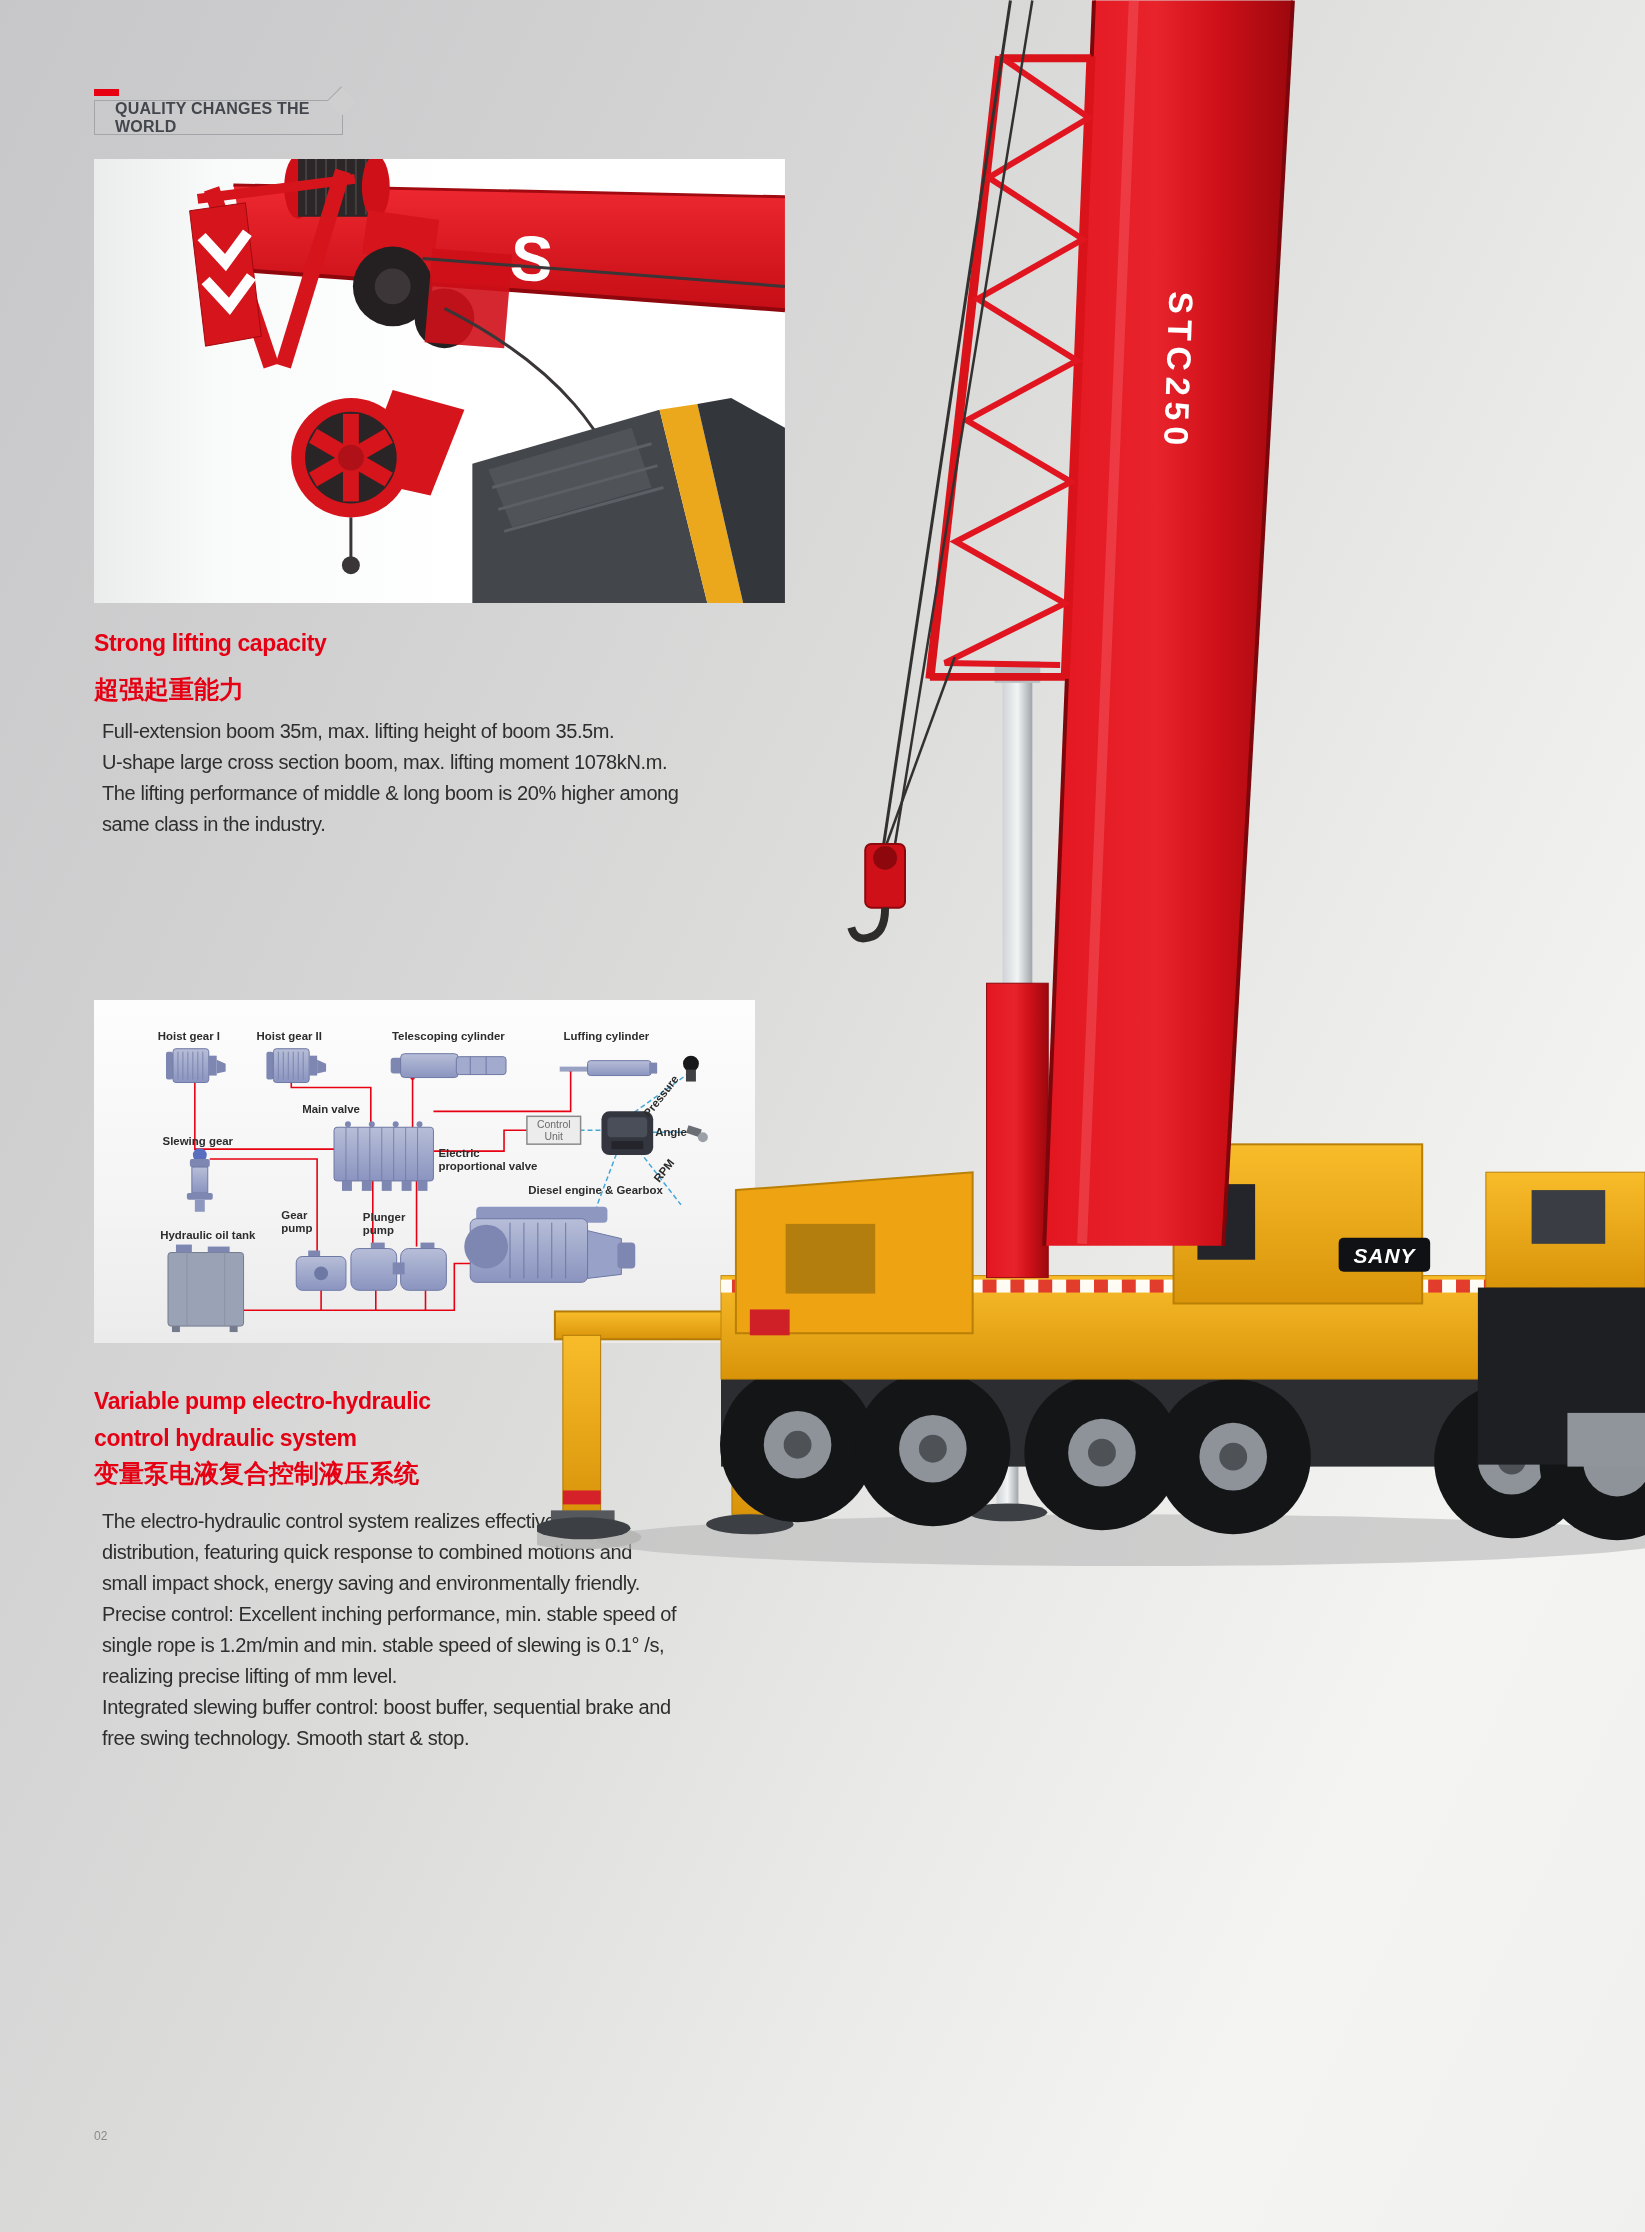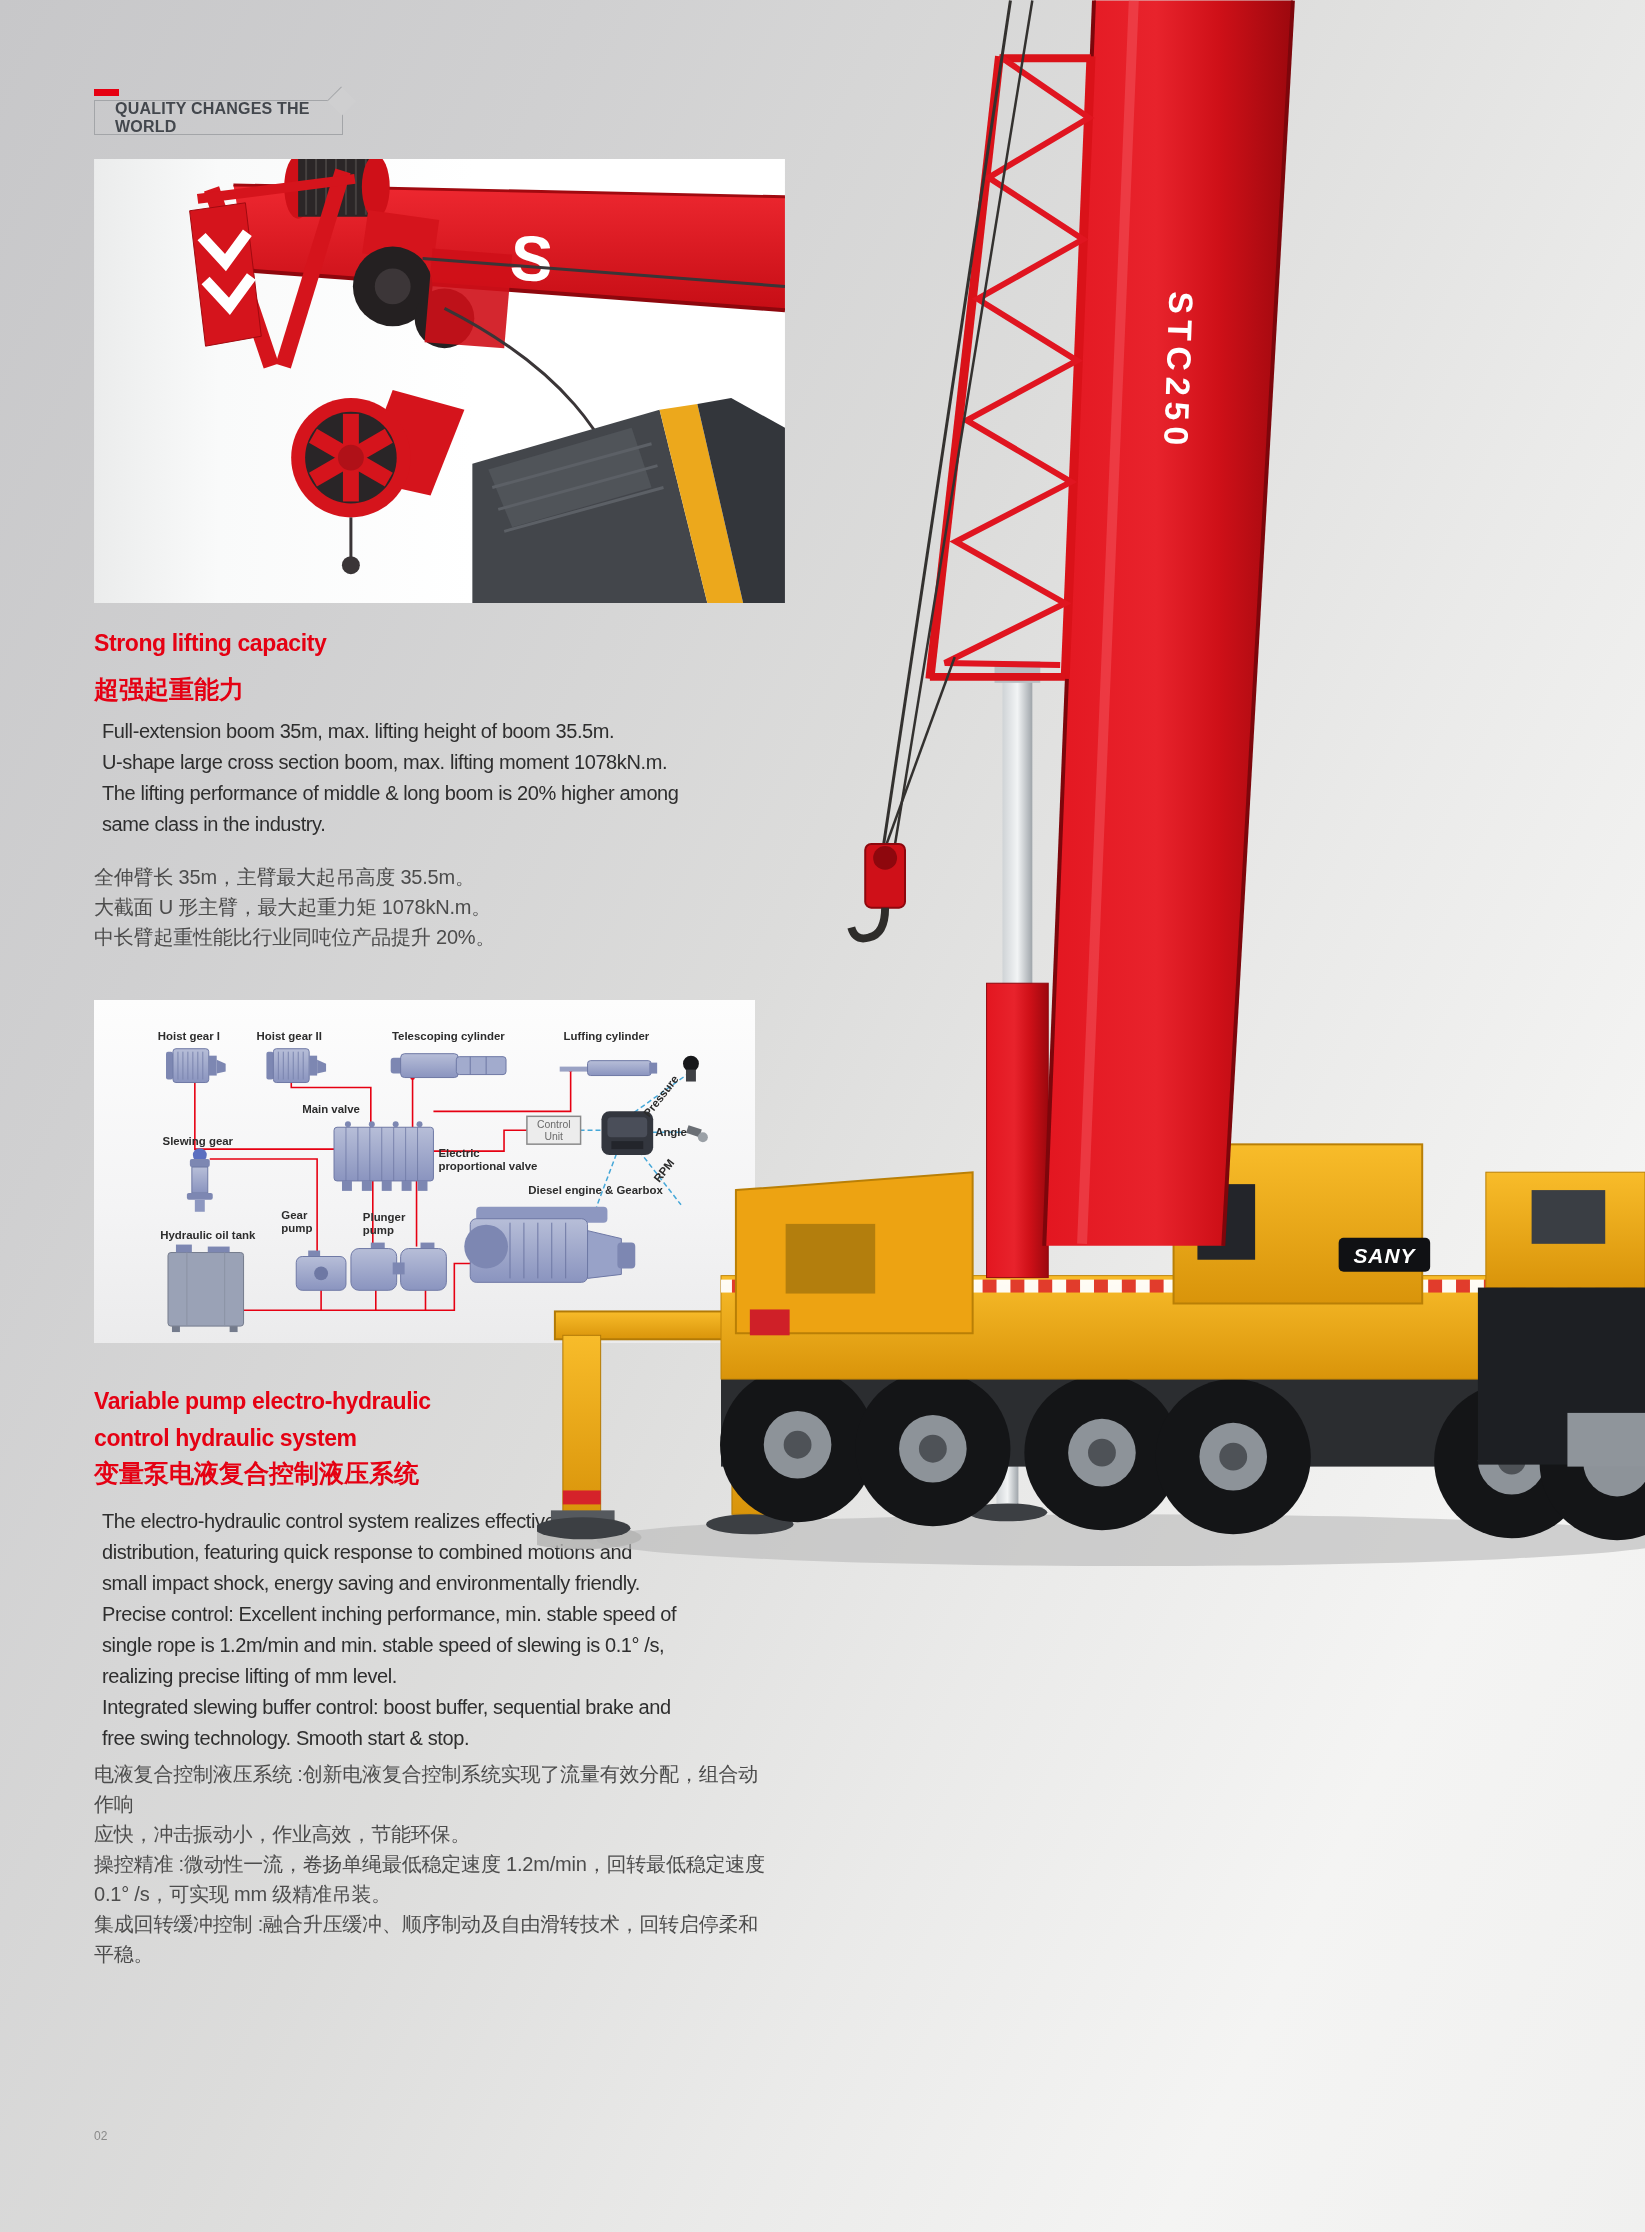--- a/index.html
+++ b/index.html
@@ -125,23 +125,20 @@
       </g>
     </svg>
   </div>
 
   <h1 class="sec-title" id="sec1-title">Strong lifting capacity</h1>
   <h2 class="sec-sub" id="sec1-sub">超强起重能力</h2>
   <p class="body-en" id="sec1-en">Full-extension boom 35m, max. lifting height of boom 35.5m.
 U-shape large cross section boom, max. lifting moment 1078kN.m.
 The lifting performance of middle &amp; long boom is 20% higher among
 same class in the industry.</p>
-  <p class="body-zh" id="sec1-zh">全伸臂长 35m，主臂最大起吊高度 35.5m。
-大截面 U 形主臂，最大起重力矩 1078kN.m。
-中长臂起重性能比行业同吨位产品提升 20%。</p>
 
   <div class="diagram">
     <svg width="661" height="343" viewBox="0 0 664 345">
       <defs>
         <linearGradient id="dgrad" x1="0" y1="0" x2="0" y2="1">
           <stop offset="0" stop-color="#b7bed8"></stop>
             <stop offset="1" stop-color="#8a94bf"></stop>
         </linearGradient>
       </defs>
 
@@ -303,25 +300,20 @@
 control hydraulic system</h1>
   <h2 class="sec-sub" id="sec2-sub">变量泵电液复合控制液压系统</h2>
   <p class="body-en" id="sec2-en">The electro-hydraulic control system realizes effective flow
 distribution, featuring quick response to combined motions and
 small impact shock, energy saving and environmentally friendly.
 Precise control: Excellent inching performance, min. stable speed of
 single rope is 1.2m/min and min. stable speed of slewing is 0.1°  /s,
 realizing precise lifting of mm level.
 Integrated slewing buffer control: boost buffer, sequential brake and
 free swing technology. Smooth start &amp; stop.</p>
-  <p class="body-zh" id="sec2-zh">电液复合控制液压系统 :创新电液复合控制系统实现了流量有效分配，组合动作响
-应快，冲击振动小，作业高效，节能环保。
-操控精准 :微动性一流，卷扬单绳最低稳定速度 1.2m/min，回转最低稳定速度
-0.1°  /s，可实现 mm 级精准吊装。
-集成回转缓冲控制 :融合升压缓冲、顺序制动及自由滑转技术，回转启停柔和平稳。</p>
 
   <div class="crane">
     <svg width="1108" height="2233" viewBox="0 0 1114 2244">
       <defs>
         <linearGradient id="boomGrad" x1="0" y1="0" x2="1" y2="0">
           <stop offset="0" stop-color="#e31620"></stop>
             <stop offset="0.45" stop-color="#e8232c"></stop>
           <stop offset="0.7" stop-color="#cf1018"></stop>
             <stop offset="1" stop-color="#9c080e"></stop>
         </linearGradient>

